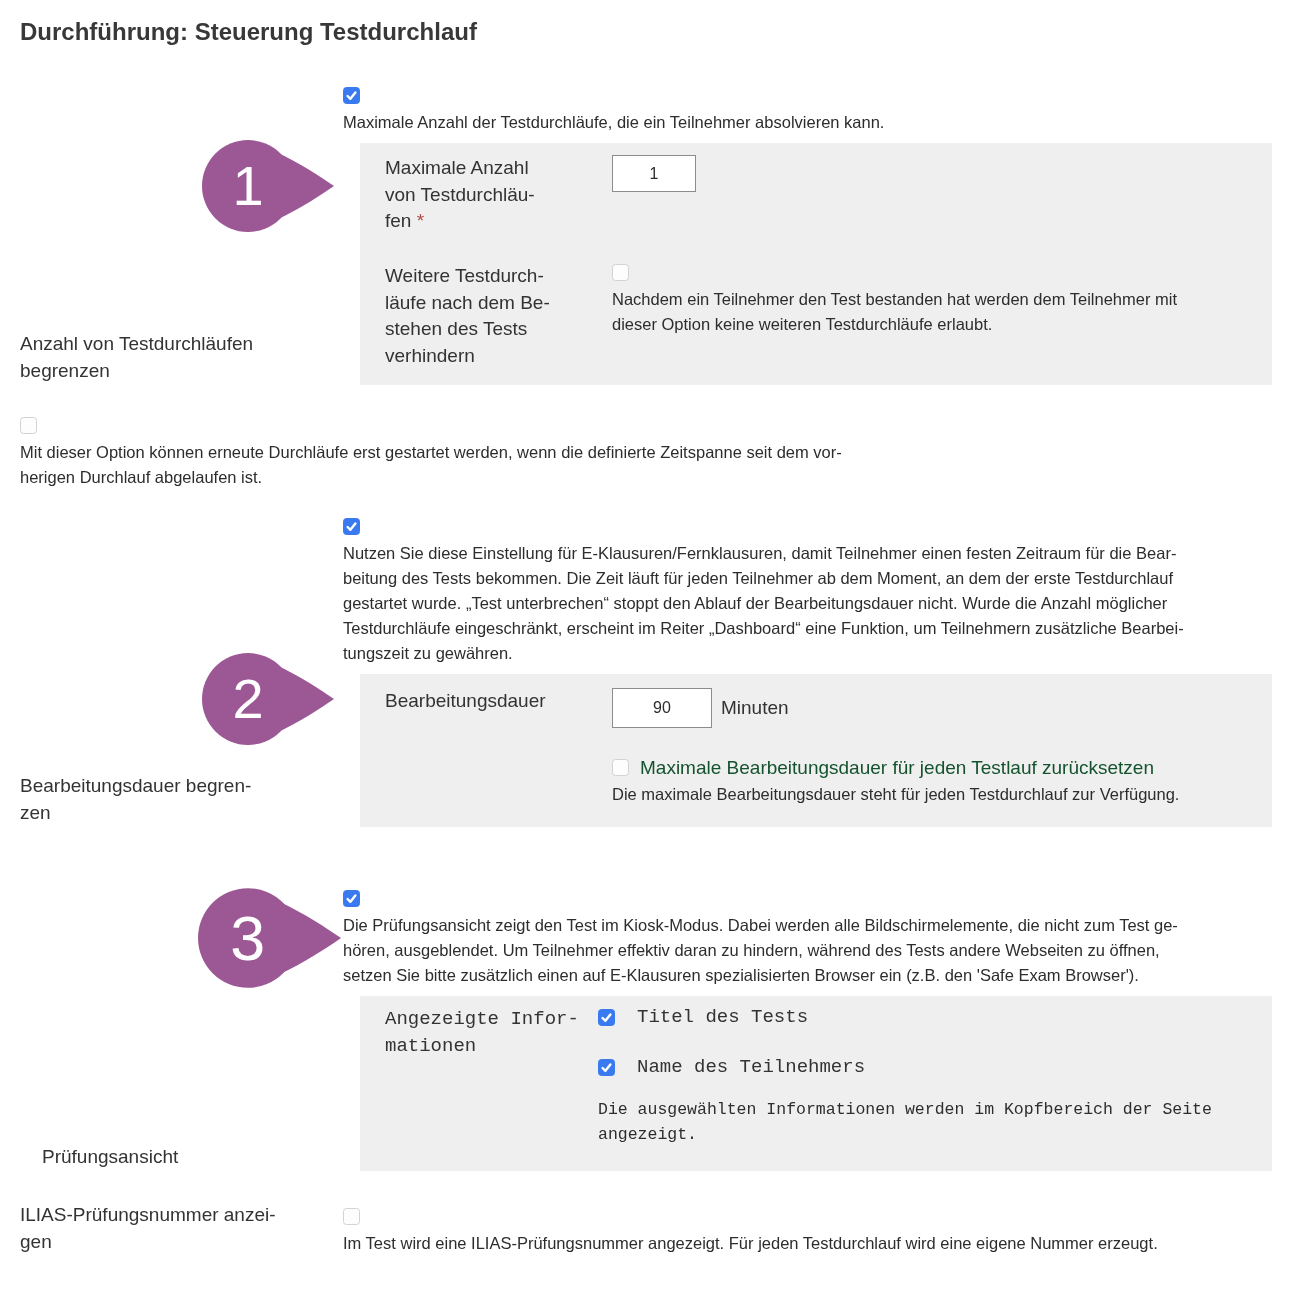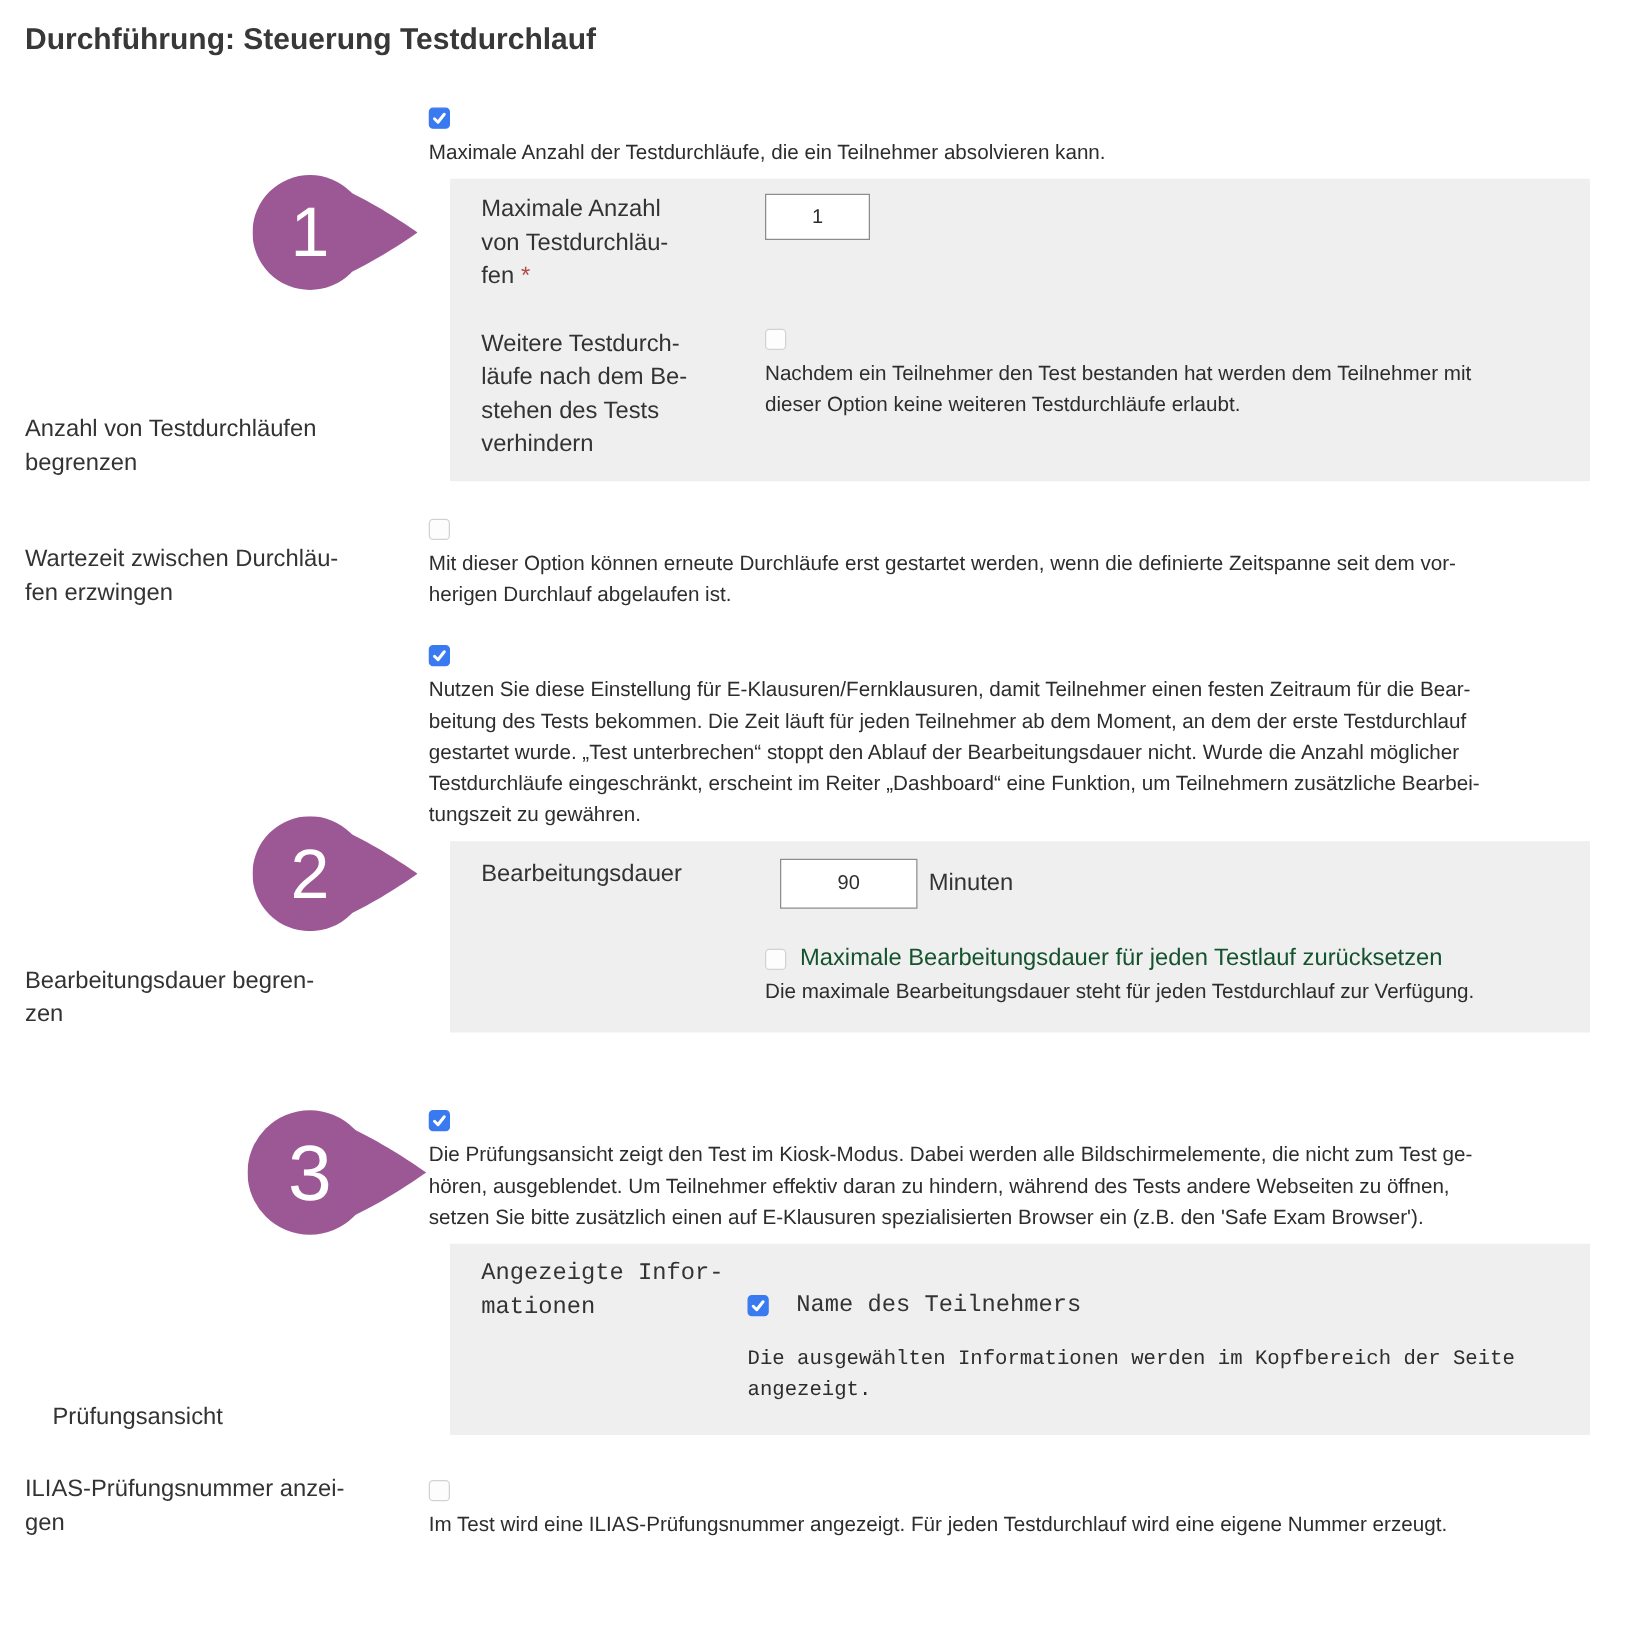--- a/index.html
+++ b/index.html
@@ -76,21 +76,21 @@
     border: 1px solid #8c8c8c;
     background: #ffffff;
     font-family: "Liberation Sans", "DejaVu Sans", sans-serif;
     font-size: 16px;
     color: #2d2d2d;
     text-align: center;
     border-radius: 0;
     outline: none;
   }
   .input-small { width: 84px; height: 37px; }
-  .input-medium { width: 110px; height: 40px; margin-left: 12px; }
+  .input-medium { width: 100px; height: 40px; }
 
   .inline-row { display: flex; align-items: center; }
   .unit-label { font-size: 19px; color: #333333; margin-left: 9px; }
 
   .sub-check-row { display: flex; align-items: center; }
   .sub-check-label { font-size: 19px; color: #14532d; margin-left: 11px; }
 
   .opt-row { display: flex; align-items: center; }
   .opt-label { font-size: 19px; color: #333333; margin-left: 22px; }
 
@@ -144,22 +144,20 @@
             <span class="cb"></span>
             <div class="desc mt6">Nachdem ein Teilnehmer den Test bestanden hat werden dem Teilnehmer mit
 dieser Option keine weiteren Testdurchläufe erlaubt.</div>
           </div>
         </div>
       </div>
     </div>
   </div>
 
   <div class="form-row sec-2">
-    <div class="col-label">Wartezeit zwischen Durchläu-
-fen erzwingen</div>
     <div class="col-content">
       <span class="cb"></span>
       <div class="desc mt6">Mit dieser Option können erneute Durchläufe erst gestartet werden, wenn die definierte Zeitspanne seit dem vor-
 herigen Durchlauf abgelaufen ist.</div>
     </div>
   </div>
 
   <div class="form-row sec-3">
     <div class="col-label">Bearbeitungsdauer begren-
 zen</div>
@@ -204,20 +202,28 @@
         </span>
       <div class="desc mt6">Die Prüfungsansicht zeigt den Test im Kiosk-Modus. Dabei werden alle Bildschirmelemente, die nicht zum Test ge-
 hören, ausgeblendet. Um Teilnehmer effektiv daran zu hindern, während des Tests andere Webseiten zu öffnen,
 setzen Sie bitte zusätzlich einen auf E-Klausuren spezialisierten Browser ein (z.B. den 'Safe Exam Browser').</div>
 
       <div class="panel panel-info" style="padding-top:10px; padding-left:25px; padding-bottom:24px;font-family:Liberation Mono, monospace;">
         <div class="prow">
           <div class="plabel">Angezeigte Infor-
 mationen</div>
           <div class="pcontent">
+            <div class="opt-row">
+              <span class="cb checked">
+                  <svg width="13" height="13" viewBox="0 0 13 13">
+                    <polyline points="2.6,7 5.4,9.8 10.4,3.4" fill="none" stroke="#ffffff" stroke-width="2.4" stroke-linecap="round" stroke-linejoin="round"></polyline>
+                  </svg>
+                </span>
+              <span class="opt-label">Titel des Tests</span>
+            </div>
             <div class="opt-row" style="margin-top:28px;">
               <span class="cb checked">
                   <svg width="13" height="13" viewBox="0 0 13 13">
                     <polyline points="2.6,7 5.4,9.8 10.4,3.4" fill="none" stroke="#ffffff" stroke-width="2.4" stroke-linecap="round" stroke-linejoin="round"></polyline>
                   </svg>
                 </span>
               <span class="opt-label">Name des Teilnehmers</span>
             </div>
             <div class="desc" style="margin-top:19px;">Die ausgewählten Informationen werden im Kopfbereich der Seite angezeigt.</div>
           </div>

